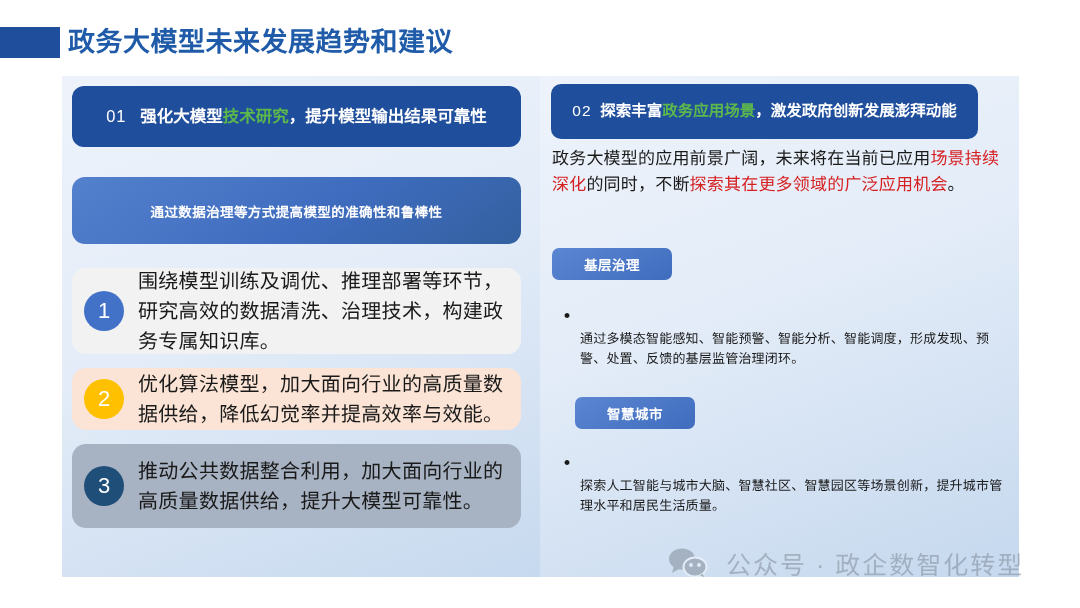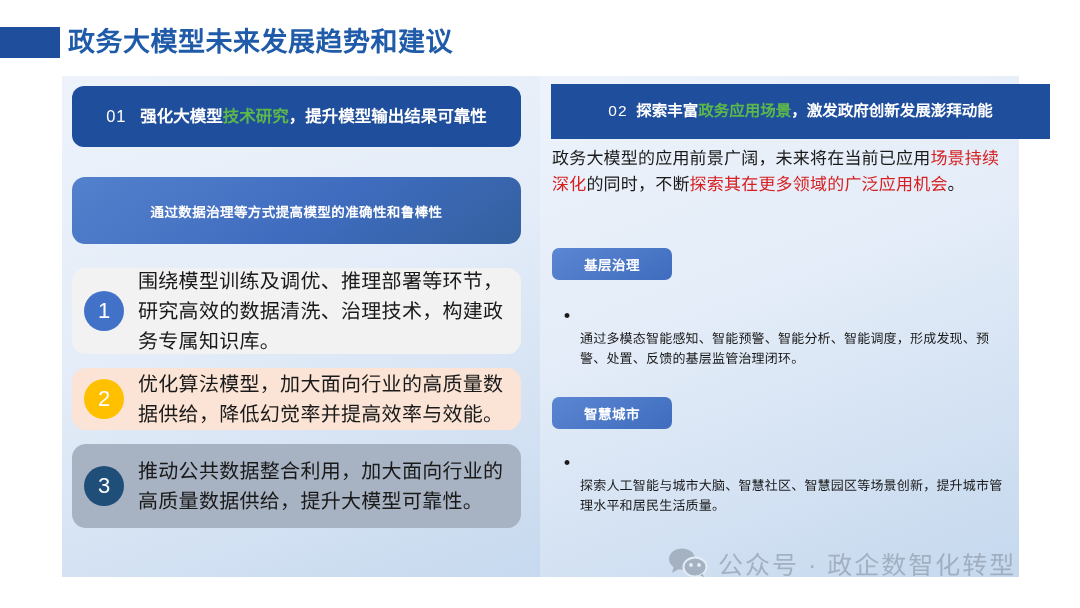--- a/index.html
+++ b/index.html
@@ -135,24 +135,24 @@
     line-height: 1.5;
     color: #1a1a1a;
     letter-spacing: .3px;
   }
 
   
   #right-header-bar {
     position: absolute;
     left: 11px;
     top: 8px;
-    width: 499px;
+    width: 427px;
     height: 55px;
     background: #1f4e9c;
-    border-radius: 0;
+    border-radius: 10px;
     display: flex;
     align-items: center;
     justify-content: center;
   }
   #right-header-bar .header-text { font-size: 15.5px; line-height: 1.3; }
 
   #right-paragraph {
     position: absolute;
     left: 12px;
     top: 70px;
@@ -175,21 +175,21 @@
     padding: 0 32px;
     box-sizing: border-box;
   }
   .pill-label {
     color: #ffffff;
     font-size: 13.5px;
     font-weight: bold;
     letter-spacing: .5px;
   }
   #pill-1 { top: 172px; }
-  #pill-2 { top: 321px; }
+  #pill-2 { top: 321px; margin-left: 23px; }
 
   .bullet-block {
     position: absolute;
     left: 14px;
     width: 455px;
     display: flex;
   }
   #bullet-1 { top: 228px; }
   #bullet-2 { top: 375px; }
   .bullet-dot {
@@ -217,21 +217,21 @@
     top: 545px;
     display: flex;
     align-items: center;
     opacity: .42;
     pointer-events: none;
   }
   #watermark .wm-text {
     font-size: 25px;
     color: #6b7480;
     letter-spacing: 2px;
-    margin-left: 10px;
+    margin-left: 18px;
     white-space: nowrap;
   }
   #wechat-icon { display: block; }
 </style>
 </head>
 <body>
 
 <div id="title-accent"></div>
 <div id="page-title">政务大模型未来发展趋势和建议</div>
 

